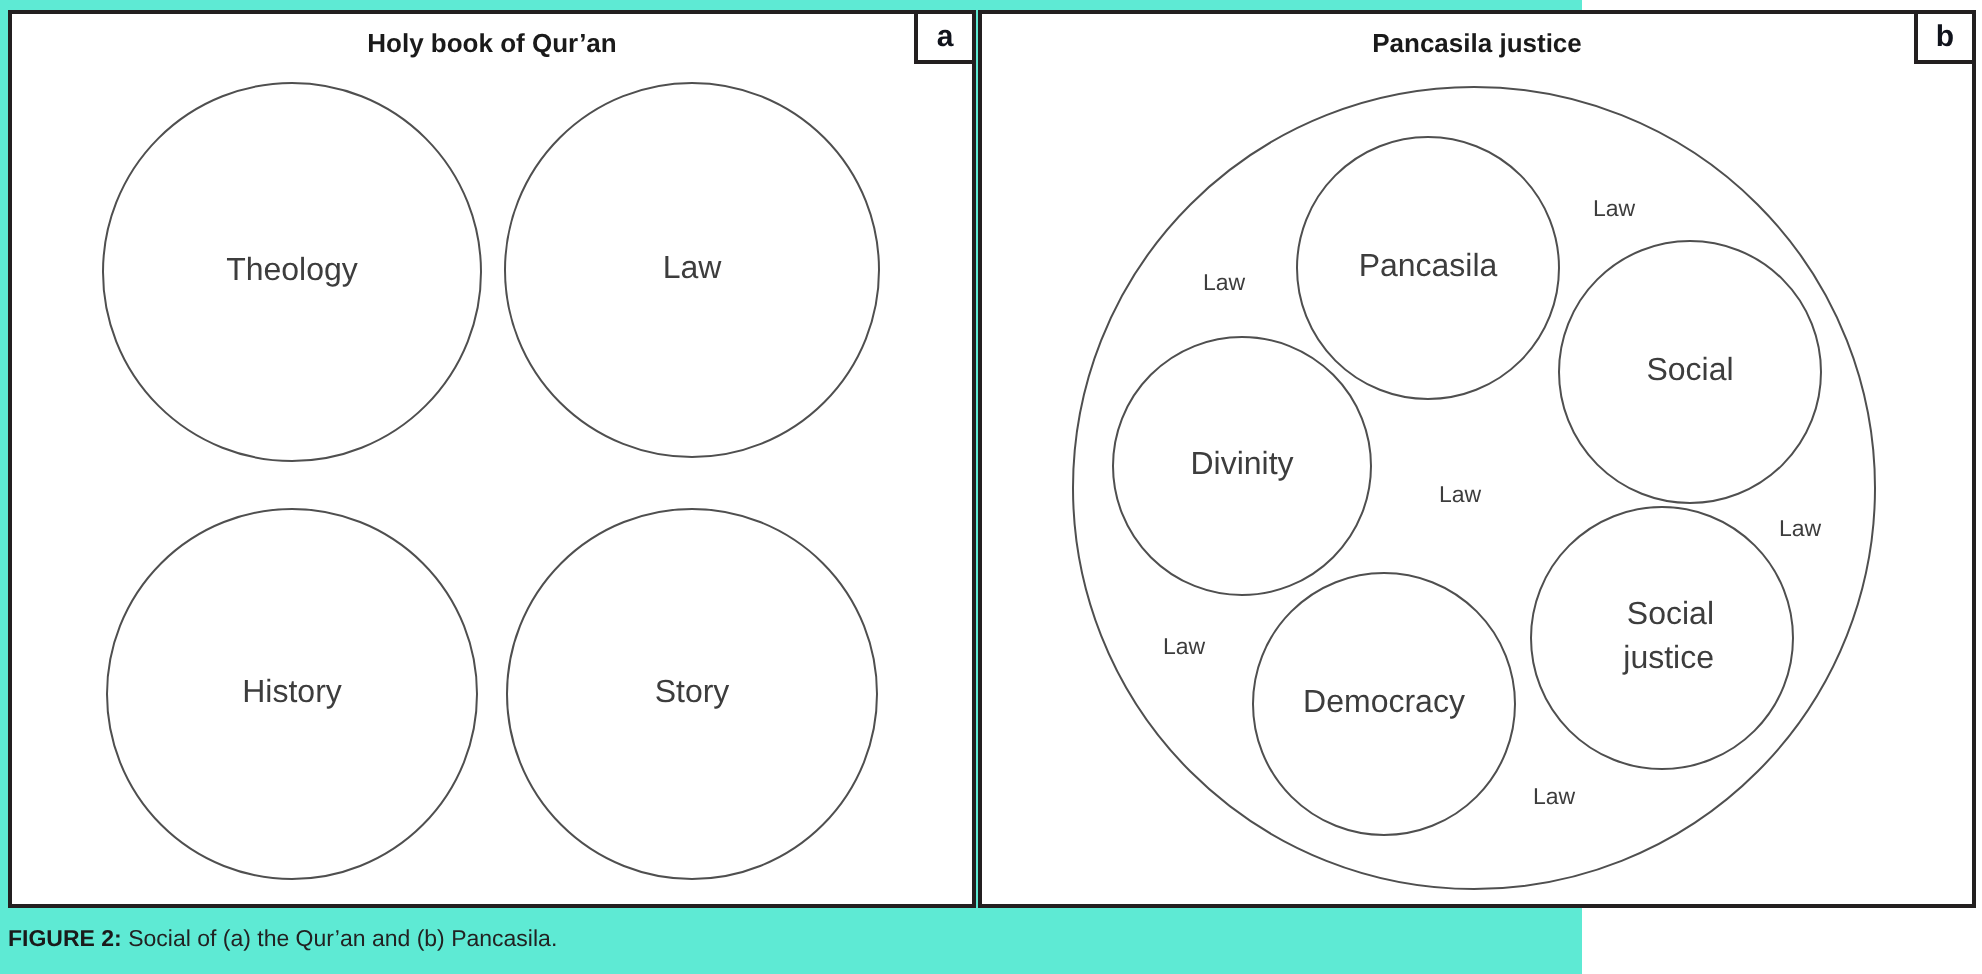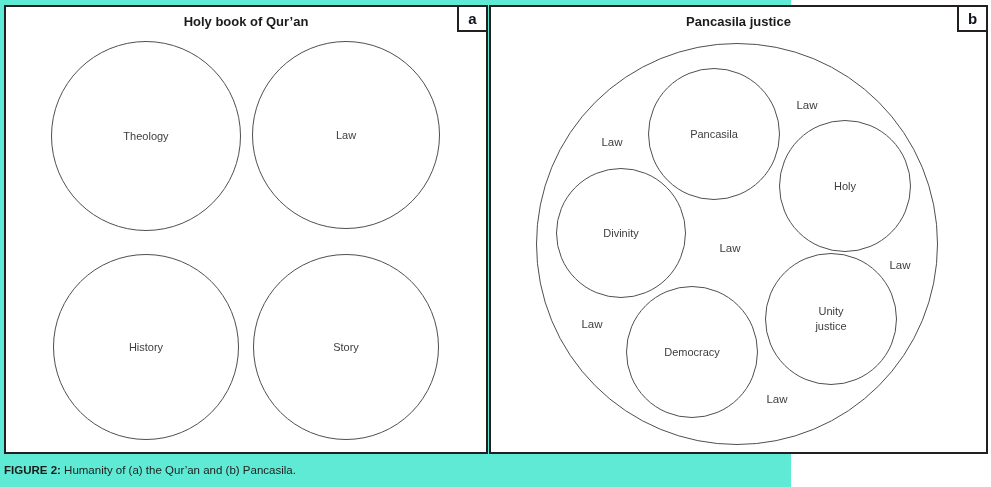--- a/index.html
+++ b/index.html
@@ -43,22 +43,22 @@
     font-size: 15px;
     color: #10131c;
   }
 
   .circle {
     position: absolute;
     border: 1px solid #4f4f4f;
     border-radius: 50%;
     background: #ffffff;
     display: flex; align-items: center; justify-content: center;
-    text-align: center;
-    font-size: 11px;
+    text-align: right;
+    font-size: 16px;
     color: #3d3d3d;
   }
   .big-circle {
     position: absolute;
     border: 1px solid #4f4f4f;
     border-radius: 50%;
     background: #ffffff;
   }
   .wrap-label { display: inline-block; max-width: 52px; line-height: 1.35; }
 
@@ -131,37 +131,37 @@
     <div class="marker-box">
       <span>b</span>
     </div>
 
     <div class="big-circle c-outer"></div>
 
     <div class="circle c-humanity">
       <span>Pancasila</span>
     </div>
     <div class="circle c-unity">
-      <span>Holy</span>
+      <span>Social</span>
     </div>
     <div class="circle c-divinity">
       <span>Divinity</span>
     </div>
     <div class="circle c-democracy">
       <span>Democracy</span>
     </div>
     <div class="circle c-social">
-      <span class="wrap-label">Unity justice</span>
+      <span class="wrap-label">Social justice</span>
     </div>
 
     <span class="law-label law-1">Law</span>
     <span class="law-label law-2">Law</span>
     <span class="law-label law-3">Law</span>
     <span class="law-label law-4">Law</span>
     <span class="law-label law-5">Law</span>
     <span class="law-label law-6">Law</span>
   </div>
 
   <div class="caption">
-    <span class="cap-label">FIGURE 2:</span><span> Humanity of (a) the Qur’an and (b) Pancasila.</span>
+    <span class="cap-label">FIGURE 2:</span><span> Social of (a) the Qur’an and (b) Pancasila.</span>
   </div>
 
 </div>
 
 </body></html>

